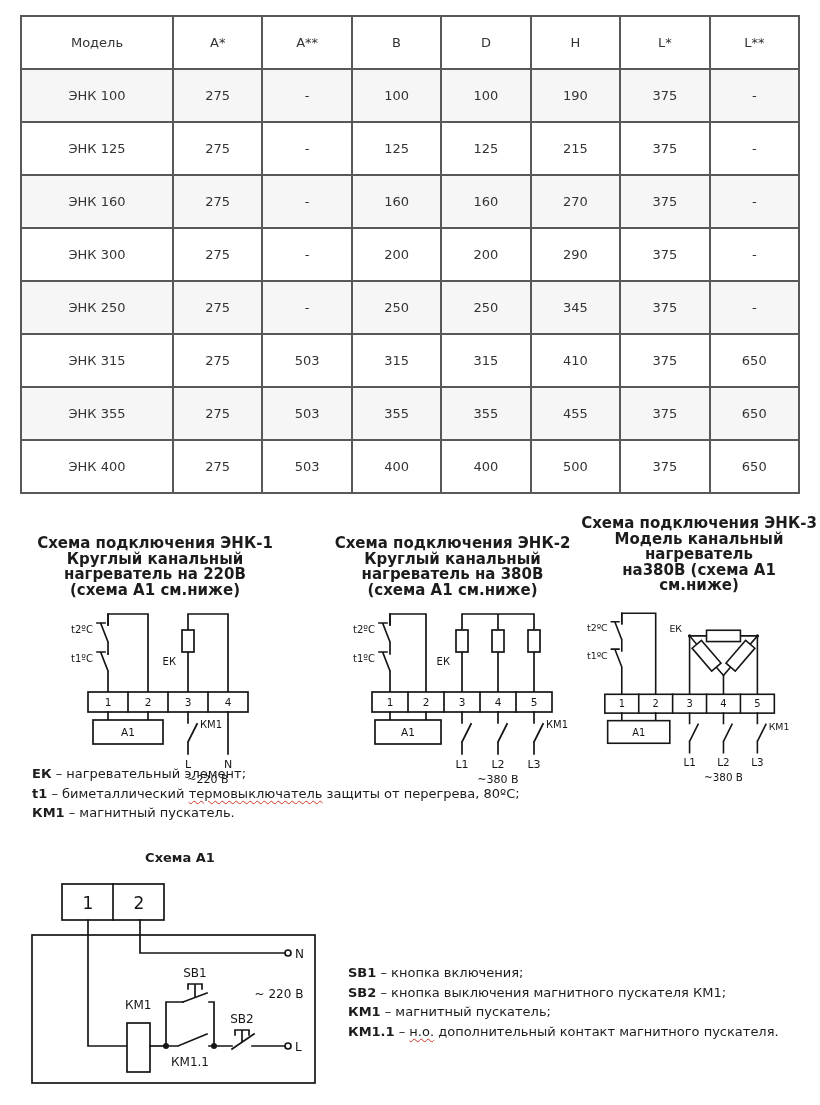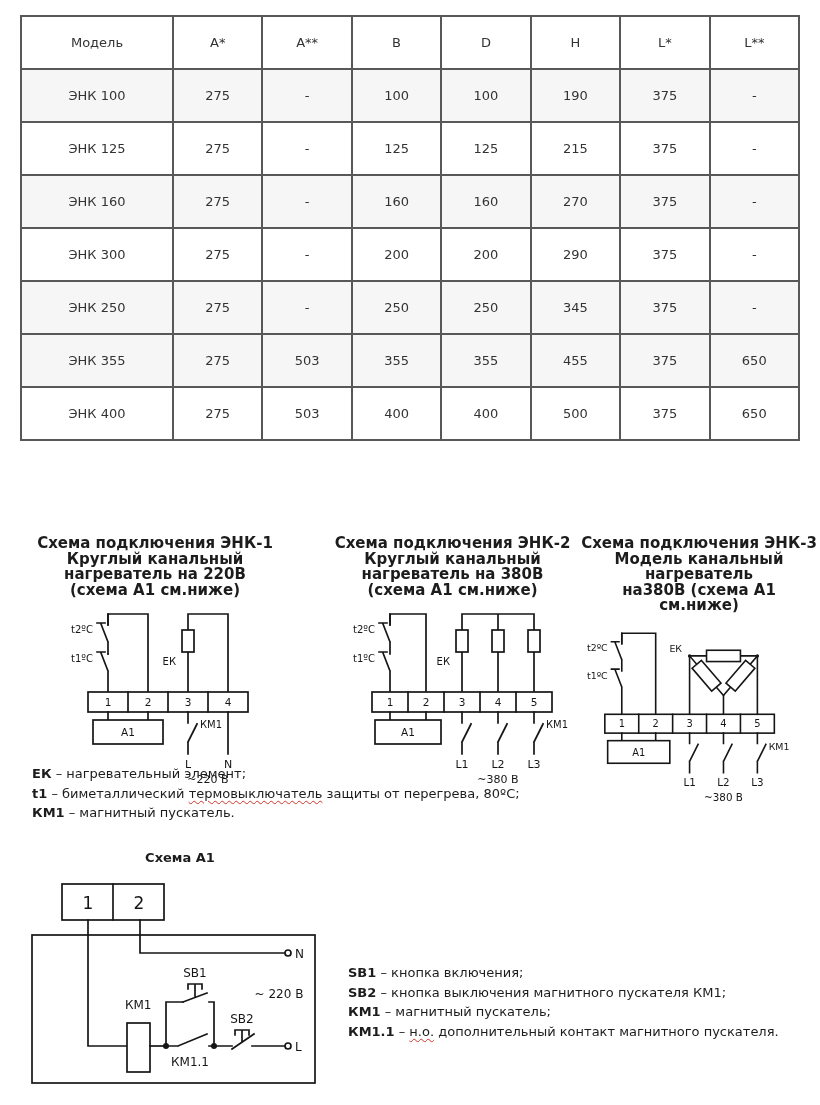--- a/index.html
+++ b/index.html
@@ -14,21 +14,21 @@
   }
   table.dims col.model{width:152px;}
   table.dims tr.stripe td{background:#f6f6f6;}
 
   
   .diag{position:absolute;text-align:center;}
   .diag .t{font-size:15px;font-weight:bold;color:#1c1c1c;line-height:15.5px;}
   .diag svg{display:block;margin-top:6px;}
   #diag1{left:20px;top:536px;width:270px;}
   #diag2{left:310px;top:536px;width:285px;}
-  #diag3{left:580px;top:536px;width:238px;}
+  #diag3{left:580px;top:516px;width:238px;}
   #diag1 svg{margin-left:28px;}
   #diag2 svg{margin-left:32px;}
   #diag3 svg{margin-left:6px;}
 
   svg .w{stroke:#161616;stroke-width:1.7;fill:none;stroke-linecap:square;}
   svg .box{stroke:#161616;stroke-width:1.7;fill:#ffffff;}
   svg text{font-family:"DejaVu Sans","Liberation Sans",sans-serif;fill:#161616;font-size:10px;}
   svg text.num{font-size:10.5px;text-anchor:middle;}
   svg text.lab{font-size:10px;}
   svg text.mid{text-anchor:middle;}
@@ -121,20 +121,30 @@
       <tr class="stripe">
         <td>ЭНК 250</td>
           <td>275</td>
           <td>-</td>
           <td>250</td>
           <td>250</td>
           <td>345</td>
           <td>375</td>
           <td>-</td>
       </tr>
+      <tr>
+        <td>ЭНК 315</td>
+          <td>275</td>
+          <td>503</td>
+          <td>315</td>
+          <td>315</td>
+          <td>410</td>
+          <td>375</td>
+          <td>650</td>
+      </tr>
       <tr class="stripe">
         <td>ЭНК 355</td>
           <td>275</td>
           <td>503</td>
           <td>355</td>
           <td>355</td>
           <td>455</td>
           <td>375</td>
           <td>650</td>
       </tr>

